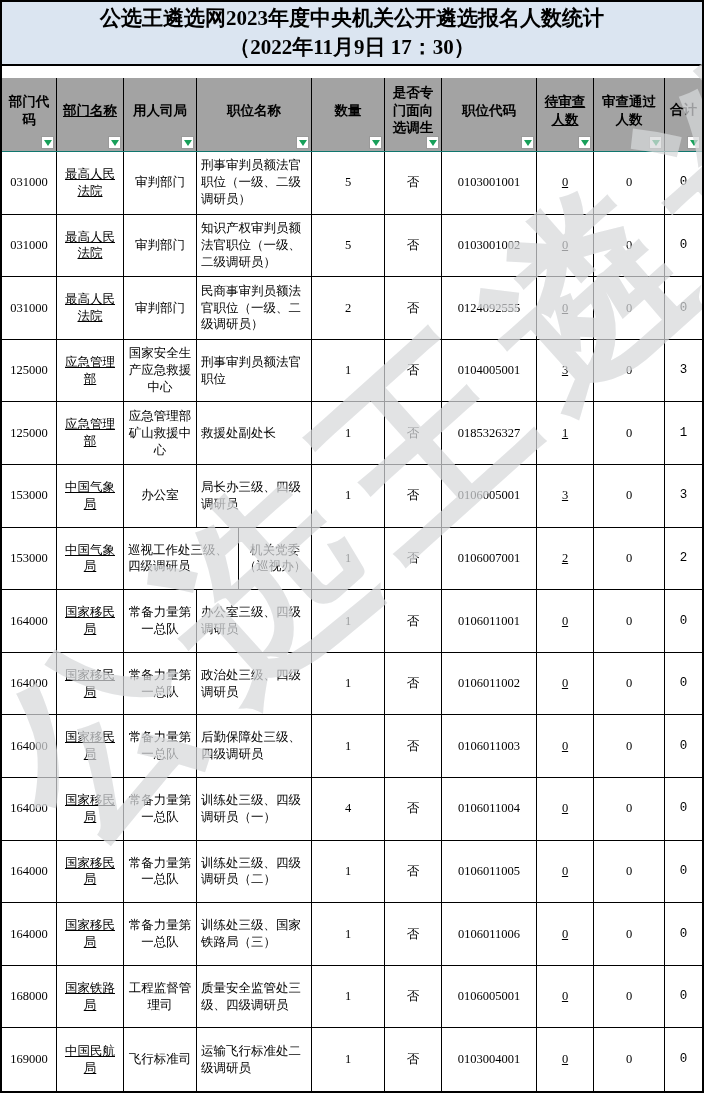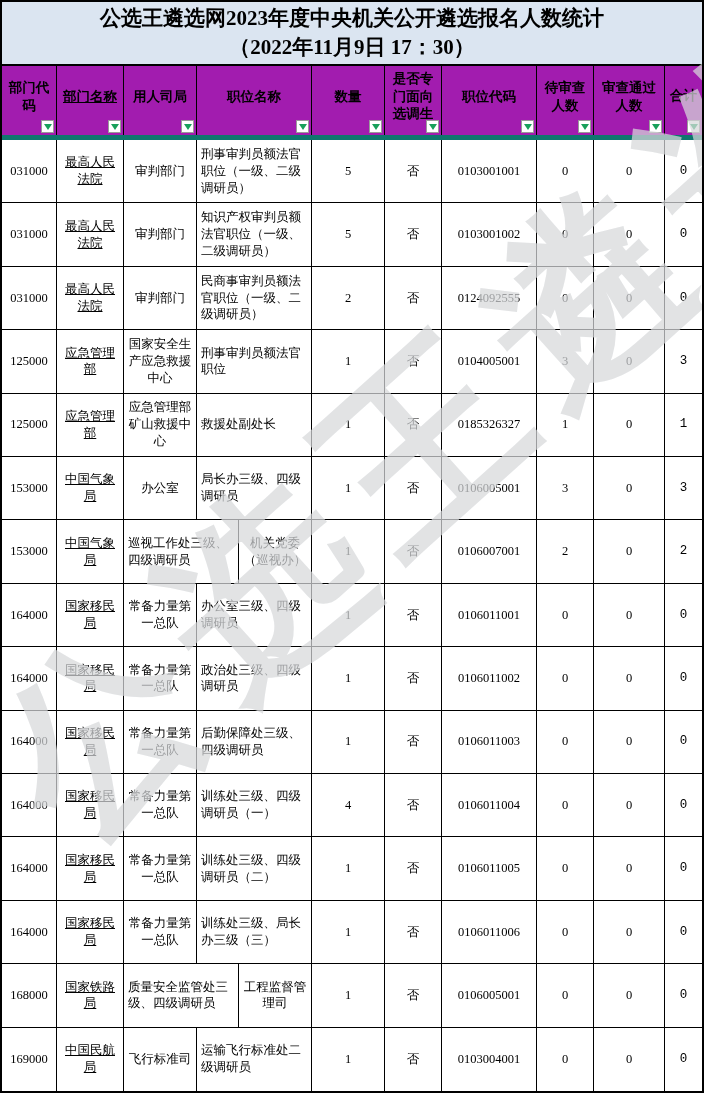--- a/index.html
+++ b/index.html
@@ -19,23 +19,24 @@
     background:#dbe5f1;
     border-bottom:2px solid #000;
     display:flex;flex-direction:column;
     align-items:center;justify-content:center;
     font-weight:bold;font-size:21px;line-height:1.4;
     text-align:center;
   }
   .header-row{
     flex:0 0 74px;
     display:flex;
-    background:#a21caf;
-    border-bottom:5px solid #0f766e;
-    box-sizing:border-box;
+    background:#a3a3a3;
+    border-bottom:1px solid #0f766e;
+    box-sizing:border-box;
+    margin-top:12px;
   }
   .hcell{
     position:relative;
     box-sizing:border-box;
     border-right:1px solid #000;
     display:flex;align-items:center;justify-content:center;
     text-align:center;
     font-weight:bold;font-size:13.5px;line-height:1.3;
     padding:2px 2px 10px 2px;
     overflow:hidden;
@@ -79,21 +80,21 @@
   .tcell:last-child{border-right:none;}
   .tcell.c3{justify-content:flex-start;text-align:left;padding-left:4px;}
   
   .c0{width:55px;flex:0 0 55px;}
   .c1{width:67px;flex:0 0 67px;text-decoration:underline;}
   .c2{width:73px;flex:0 0 73px;}
   .c3{width:115px;flex:0 0 115px;}
   .c4{width:73px;flex:0 0 73px;}
   .c5{width:57px;flex:0 0 57px;}
   .c6{width:95px;flex:0 0 95px;}
-  .c7{width:57px;flex:0 0 57px;}
+  .c7{width:57px;flex:0 0 57px;text-decoration:underline;}
   .c8{width:71px;flex:0 0 71px;}
   .c9{flex:1;font-family:Liberation Mono, monospace;}
   .watermark{
     position:absolute;
     left:-60px;top:700px;
     transform:rotate(-42deg);
     transform-origin:0 0;
     font-size:195px;
     font-weight:bold;
     letter-spacing:22px;
@@ -318,33 +319,33 @@
         <div class="tcell c5">否</div>
         <div class="tcell c6">0106011005</div>
         <div class="tcell c7">0</div>
         <div class="tcell c8">0</div>
         <div class="tcell c9">0</div>
       </div>
       <div class="trow">
         <div class="tcell c0">164000</div>
         <div class="tcell c1">国家移民局</div>
         <div class="tcell c2">常备力量第一总队</div>
-        <div class="tcell c3">训练处三级、局长办三级（三）</div>
+        <div class="tcell c3">训练处三级、国家铁路局（三）</div>
         <div class="tcell c4">1</div>
         <div class="tcell c5">否</div>
         <div class="tcell c6">0106011006</div>
         <div class="tcell c7">0</div>
         <div class="tcell c8">0</div>
         <div class="tcell c9">0</div>
       </div>
       <div class="trow">
         <div class="tcell c0">168000</div>
         <div class="tcell c1">国家铁路局</div>
+        <div class="tcell c2">工程监督管理司</div>
         <div class="tcell c3">质量安全监管处三级、四级调研员</div>
-        <div class="tcell c2">工程监督管理司</div>
         <div class="tcell c4">1</div>
         <div class="tcell c5">否</div>
         <div class="tcell c6">0106005001</div>
         <div class="tcell c7">0</div>
         <div class="tcell c8">0</div>
         <div class="tcell c9">0</div>
       </div>
       <div class="trow">
         <div class="tcell c0">169000</div>
         <div class="tcell c1">中国民航局</div>

